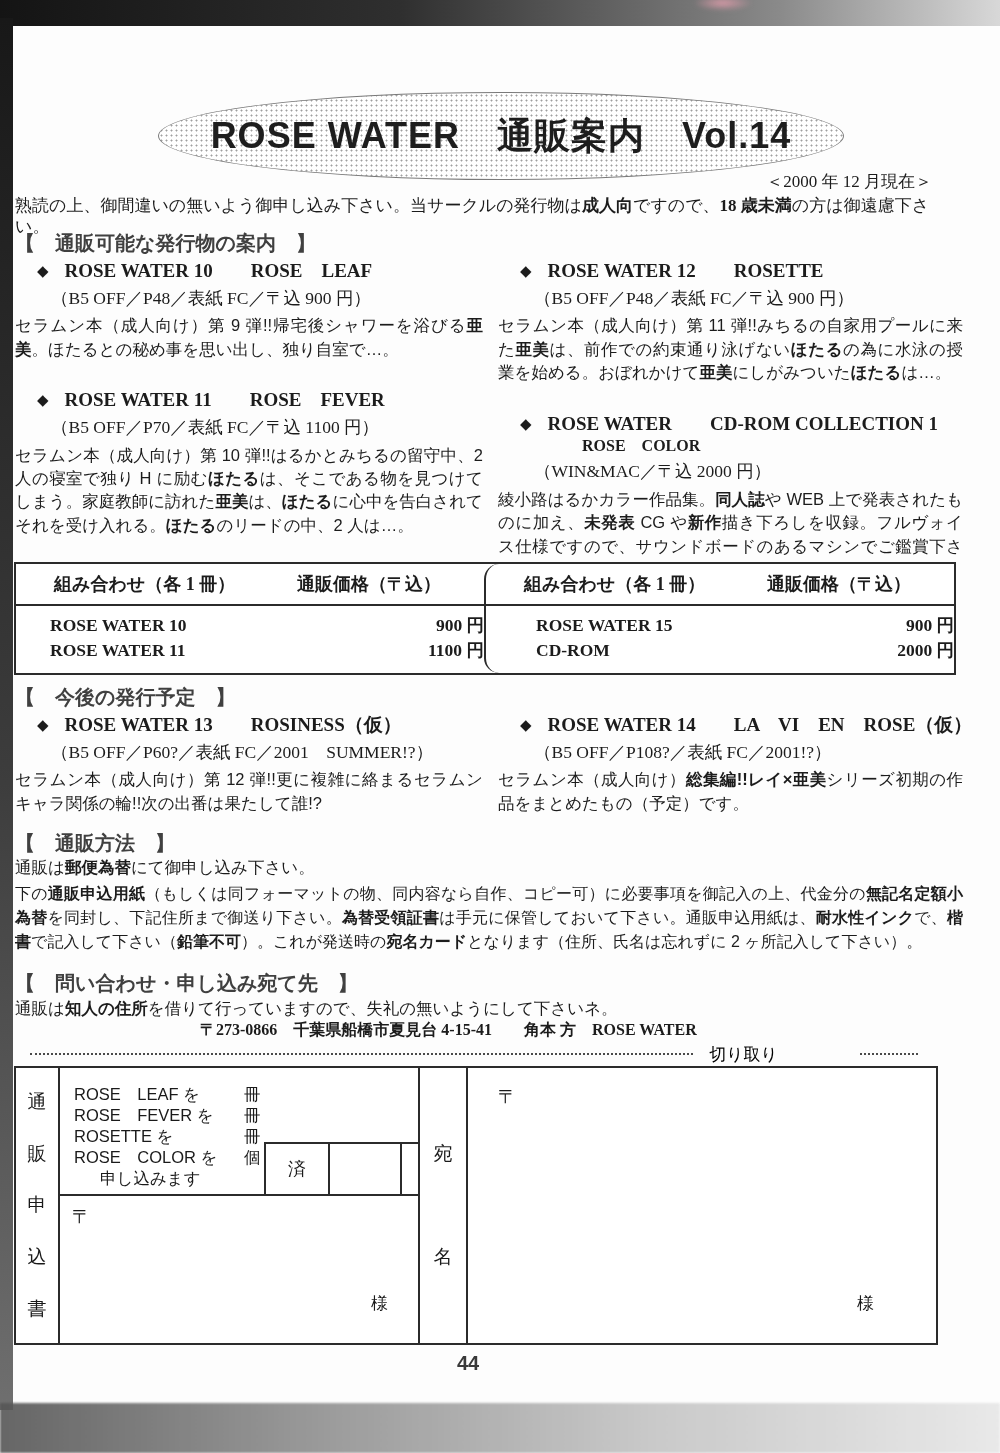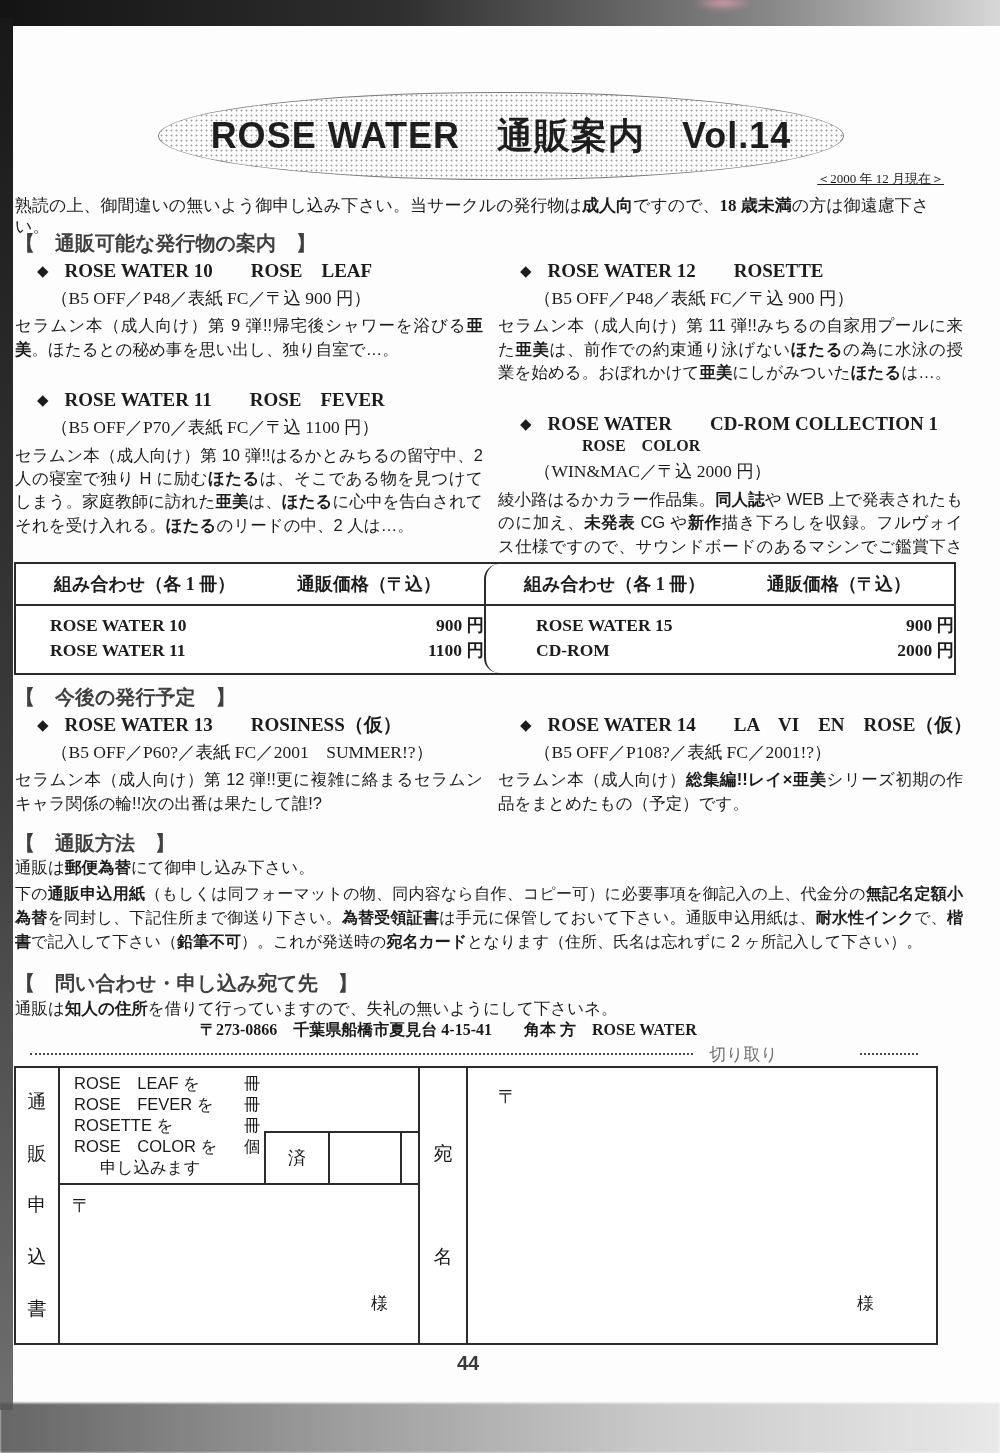--- a/index.html
+++ b/index.html
@@ -28,21 +28,21 @@
   
   .title-ellipse { position:absolute; left:158px; top:92px; width:684px; height:86px;
     border:1.5px solid #7a7a7a; border-radius:50%;
     background-color:#fff;
     background-image:radial-gradient(circle,#9f9f9f 0.9px,rgba(0,0,0,0) 1.1px);
     background-size:5px 5px;
     display:flex; align-items:center; justify-content:center; }
   .title-text { font-family:"Liberation Sans","DejaVu Sans",sans-serif;
     font-weight:700; font-size:36px; letter-spacing:1px; color:#1e1e1e; white-space:nowrap; }
 
-  .date-note { position:absolute; top:170px; right:56px; font-size:13px;text-decoration:underline; }
+  .date-note { position:absolute; top:170px; right:68px; font-size:17px; }
   .intro { position:absolute; top:195px; left:15px; width:946px; font-size:17px; line-height:1.25; }
 
   .sec-heading { position:absolute; left:15px;
     font-family:Liberation Sans, sans-serif;
     font-weight:700; font-size:20px; color:#404040; }
   .h-catalog  { top:230px; }
   .h-upcoming { top:684px; }
   .h-howto    { top:830px; }
   .h-contact  { top:970px; }
 
@@ -87,31 +87,31 @@
     font-size:16px; font-weight:700; white-space:nowrap;margin-left:32px; }
 
   
   .cut-line { position:absolute; left:30px; top:1046px; width:888px; height:16px;
     display:flex; align-items:center; }
   .cut-dots { border-top:2px dotted #4a4a4a; height:0; }
   .cut-dots.left { flex:1; }
   .cut-gap { width:66px; }
   .cut-dots.right { width:58px; }
   .cut-label { font-family:Liberation Serif, serif;
-    font-size:17px; padding:0 16px; color:#737373; }
+    font-size:17px; padding:0 16px; color:#000000; }
 
   
   .order-form { position:absolute; left:14px; top:1066px; width:924px; height:279px;
     display:flex; font-family:"Liberation Sans","DejaVu Sans",sans-serif; color:#1a1a1a; }
   .fbox-left { width:406px; border:2px solid #2b2b2b; box-sizing:border-box; display:flex; background:#fff; }
   .strip { width:42px; border-right:2px solid #2b2b2b; display:flex; flex-direction:column;
     justify-content:space-around; align-items:center; font-size:19px; padding:8px 0; }
   .fl-content { flex:1; display:flex; flex-direction:column; }
   .order-cell { height:117px; border-bottom:2px solid #2b2b2b; box-sizing:border-box;
-    position:relative; padding:5px 0 0 14px; font-size:16.5px; line-height:21px; }
+    position:relative; padding:5px 0 0 14px; font-size:16.5px; line-height:21px;margin-top:11px; }
   .order-line { display:flex; }
   .o-name { width:170px; }
   .apply { padding-left:26px; }
   .done-box { position:absolute; right:0; bottom:0; width:152px; height:50px;
     border:2px solid #2b2b2b; border-right:none; border-bottom:none; display:flex; background:#fff; }
   .done-c1 { width:62px; border-right:2px solid #2b2b2b; display:flex;
     align-items:center; justify-content:center; font-size:18px; }
   .done-c2 { flex:1; border-right:2px solid #2b2b2b; }
   .done-c3 { width:16px; }
   .addr-cell { flex:1; position:relative; padding:8px 12px; }

